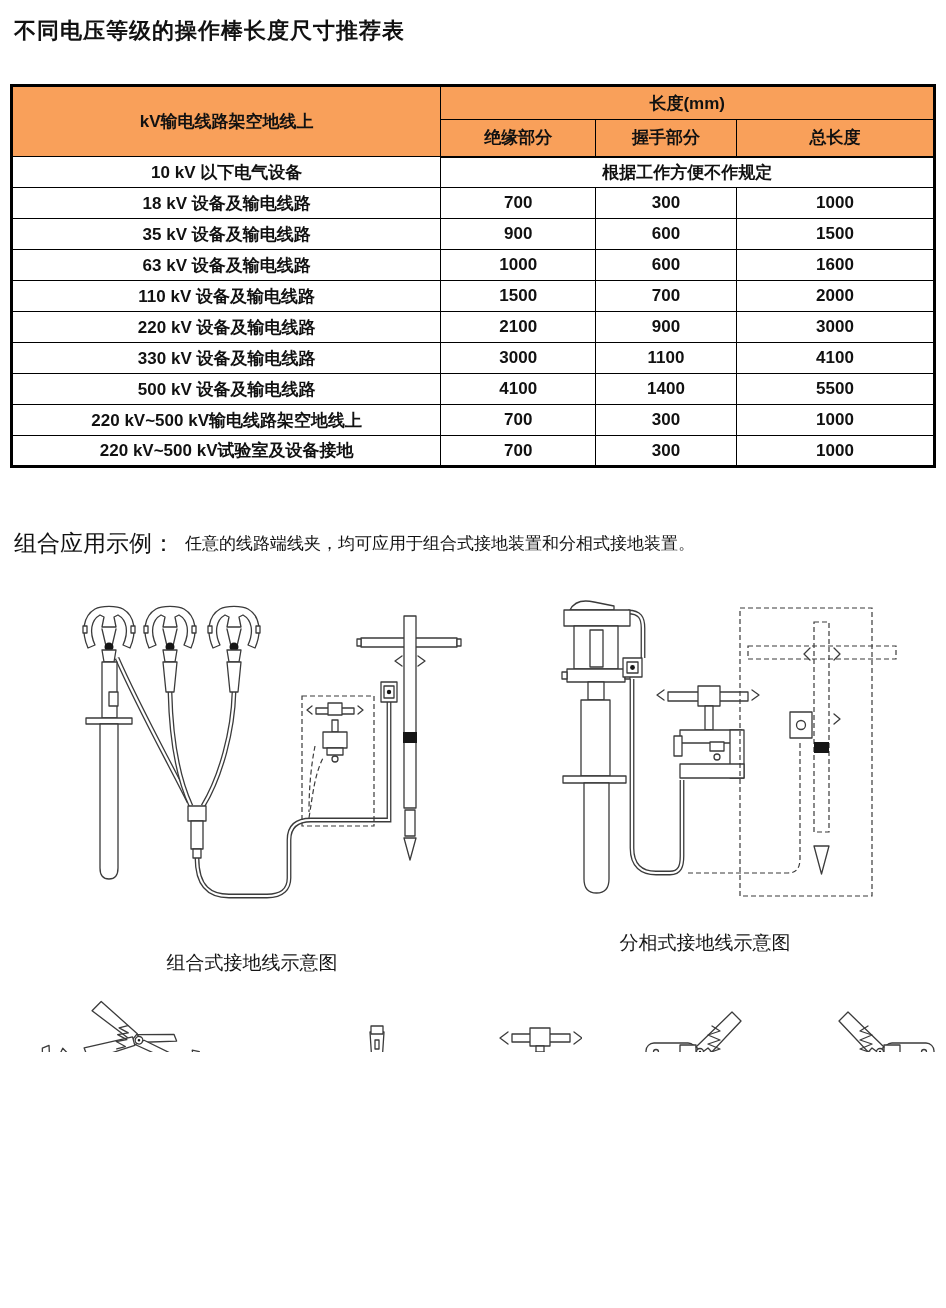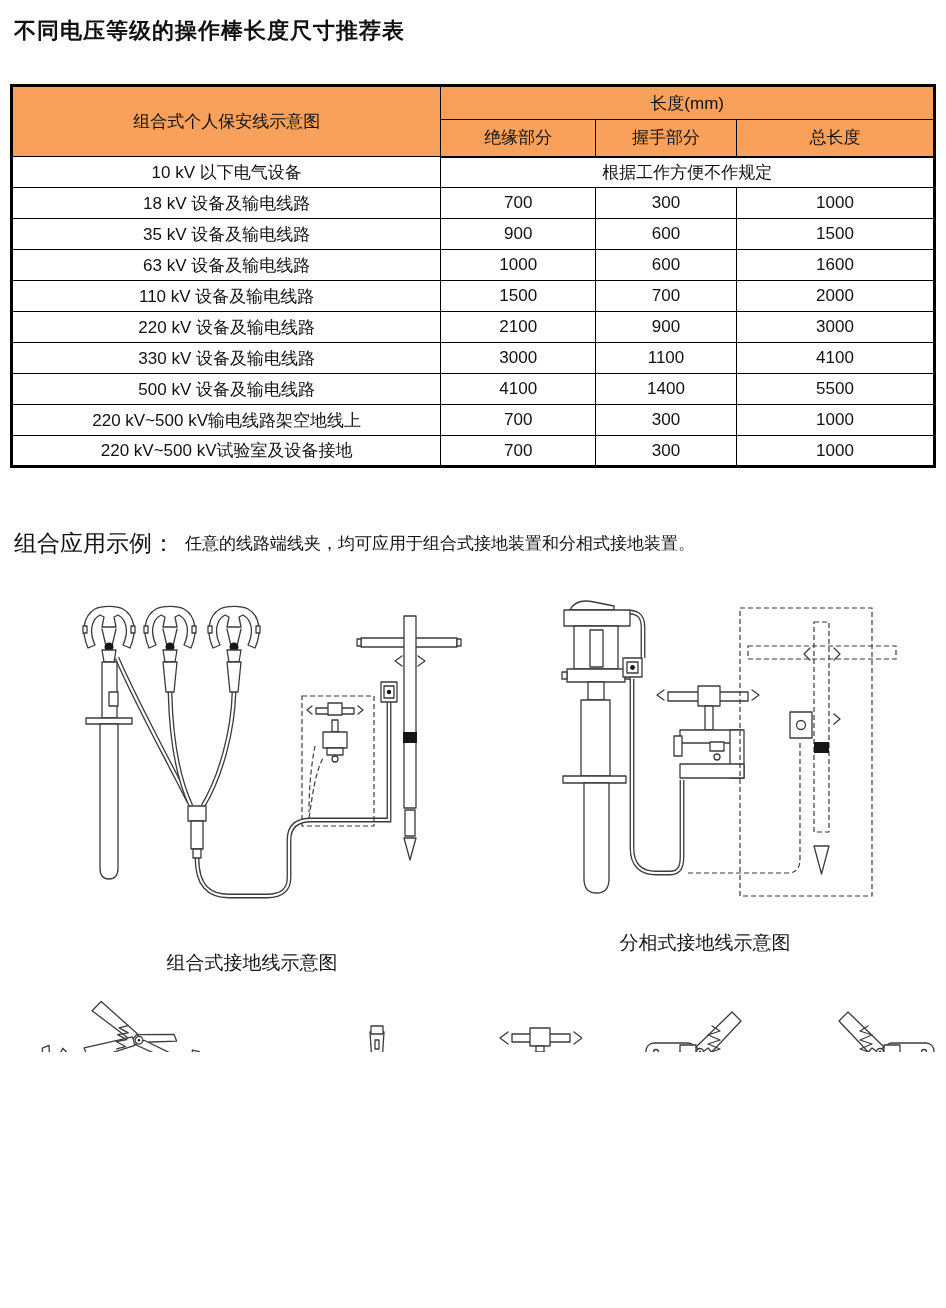--- a/index.html
+++ b/index.html
@@ -3,21 +3,21 @@
 <meta charset="utf-8">
 <style>
   html,body{margin:0;padding:0;background:#fff;}
   .page{position:relative;width:946px;height:1052px;background:#fff;overflow:hidden;
         font-family:"Liberation Sans","DejaVu Sans",sans-serif;color:#111;}
   .doc-title{position:absolute;left:14px;top:16px;font-size:22px;font-weight:bold;letter-spacing:1px;}
   
   table.spec{position:absolute;left:10px;top:84px;width:926px;border-collapse:collapse;table-layout:fixed;
              border:3px solid #000;}
   table.spec th,table.spec td{border:1.5px solid #000;text-align:center;vertical-align:middle;
-             font-size:17px;font-weight:normal;padding:0;overflow:hidden;white-space:nowrap;}
+             font-size:17px;font-weight:bold;padding:0;overflow:hidden;white-space:nowrap;}
   table.spec thead th{background:#F9A05A;}
   tr.h1{height:34px;} tr.h2{height:37px;}
   table.spec tbody tr{height:31px;}
   th.devcol{width:46.4%;} col.c2{width:16.8%;} col.c3{width:15.3%;} col.c4{width:21.5%;}
   tr.h2 th{border-bottom:2.5px solid #000;}
   
   .section-line{position:absolute;left:14px;top:528px;white-space:nowrap;}
   .section-title{font-size:23px;font-weight:normal;vertical-align:middle;}
   .section-desc{font-size:17px;vertical-align:middle;margin-left:10px;}
   
@@ -40,21 +40,21 @@
 
   <table class="spec">
     <colgroup>
         <col class="c1">
         <col class="c2">
         <col class="c3">
         <col class="c4">
       </colgroup>
     <thead>
       <tr class="h1">
-        <th class="devcol" rowspan="2">组合式个人保安线示意图</th>
+        <th class="devcol" rowspan="2">kV输电线路架空地线上</th>
         <th colspan="3">长度(mm)</th>
       </tr>
       <tr class="h2">
         <th>绝缘部分</th>
         <th>握手部分</th>
         <th>总长度</th>
       </tr>
     </thead>
     <tbody>
       <tr>

